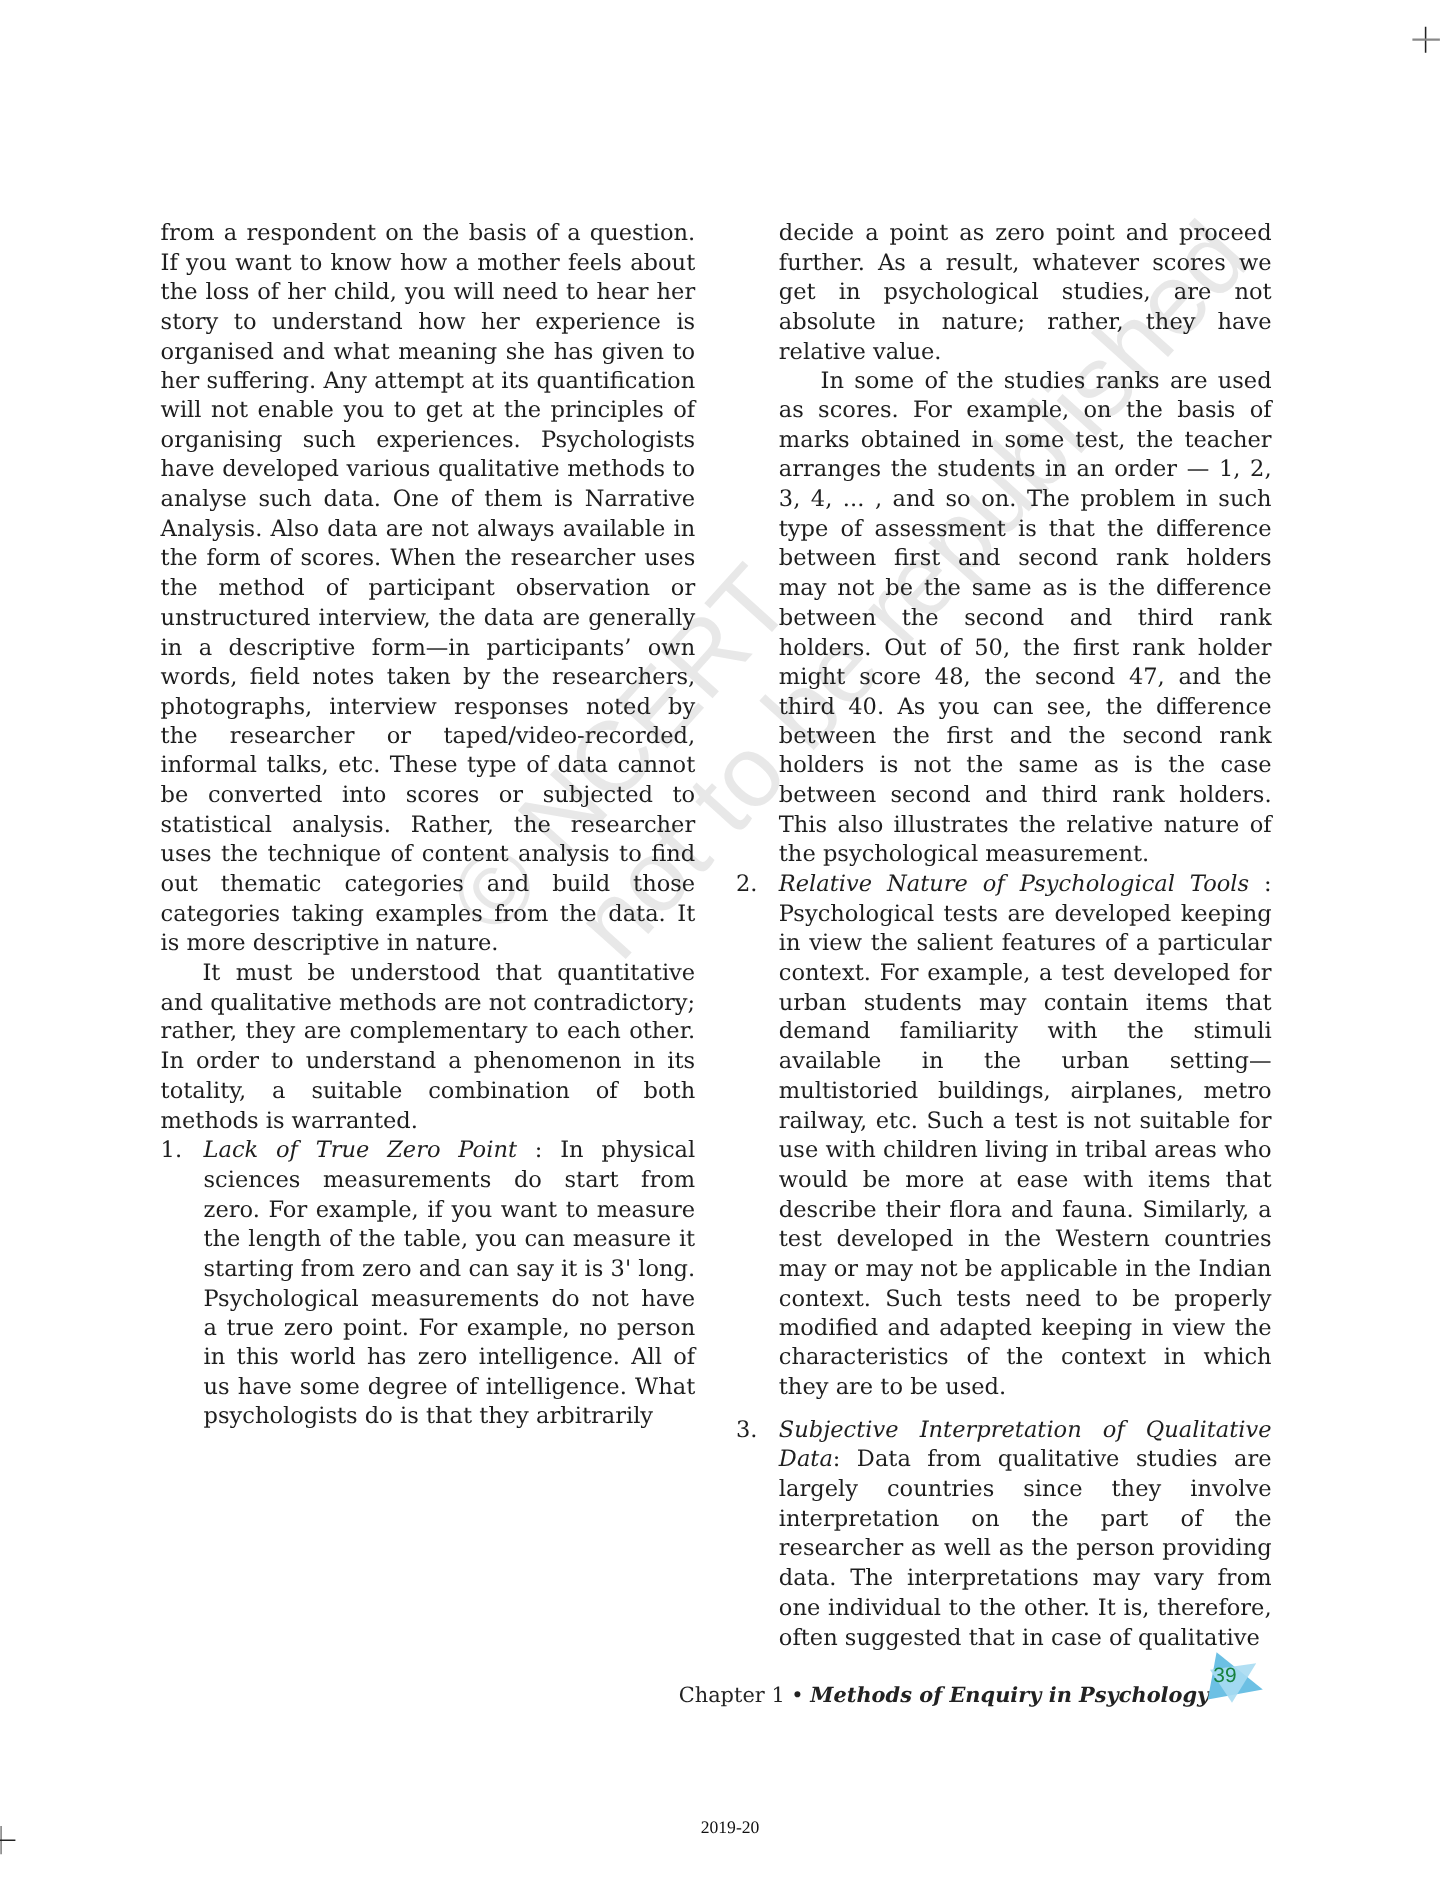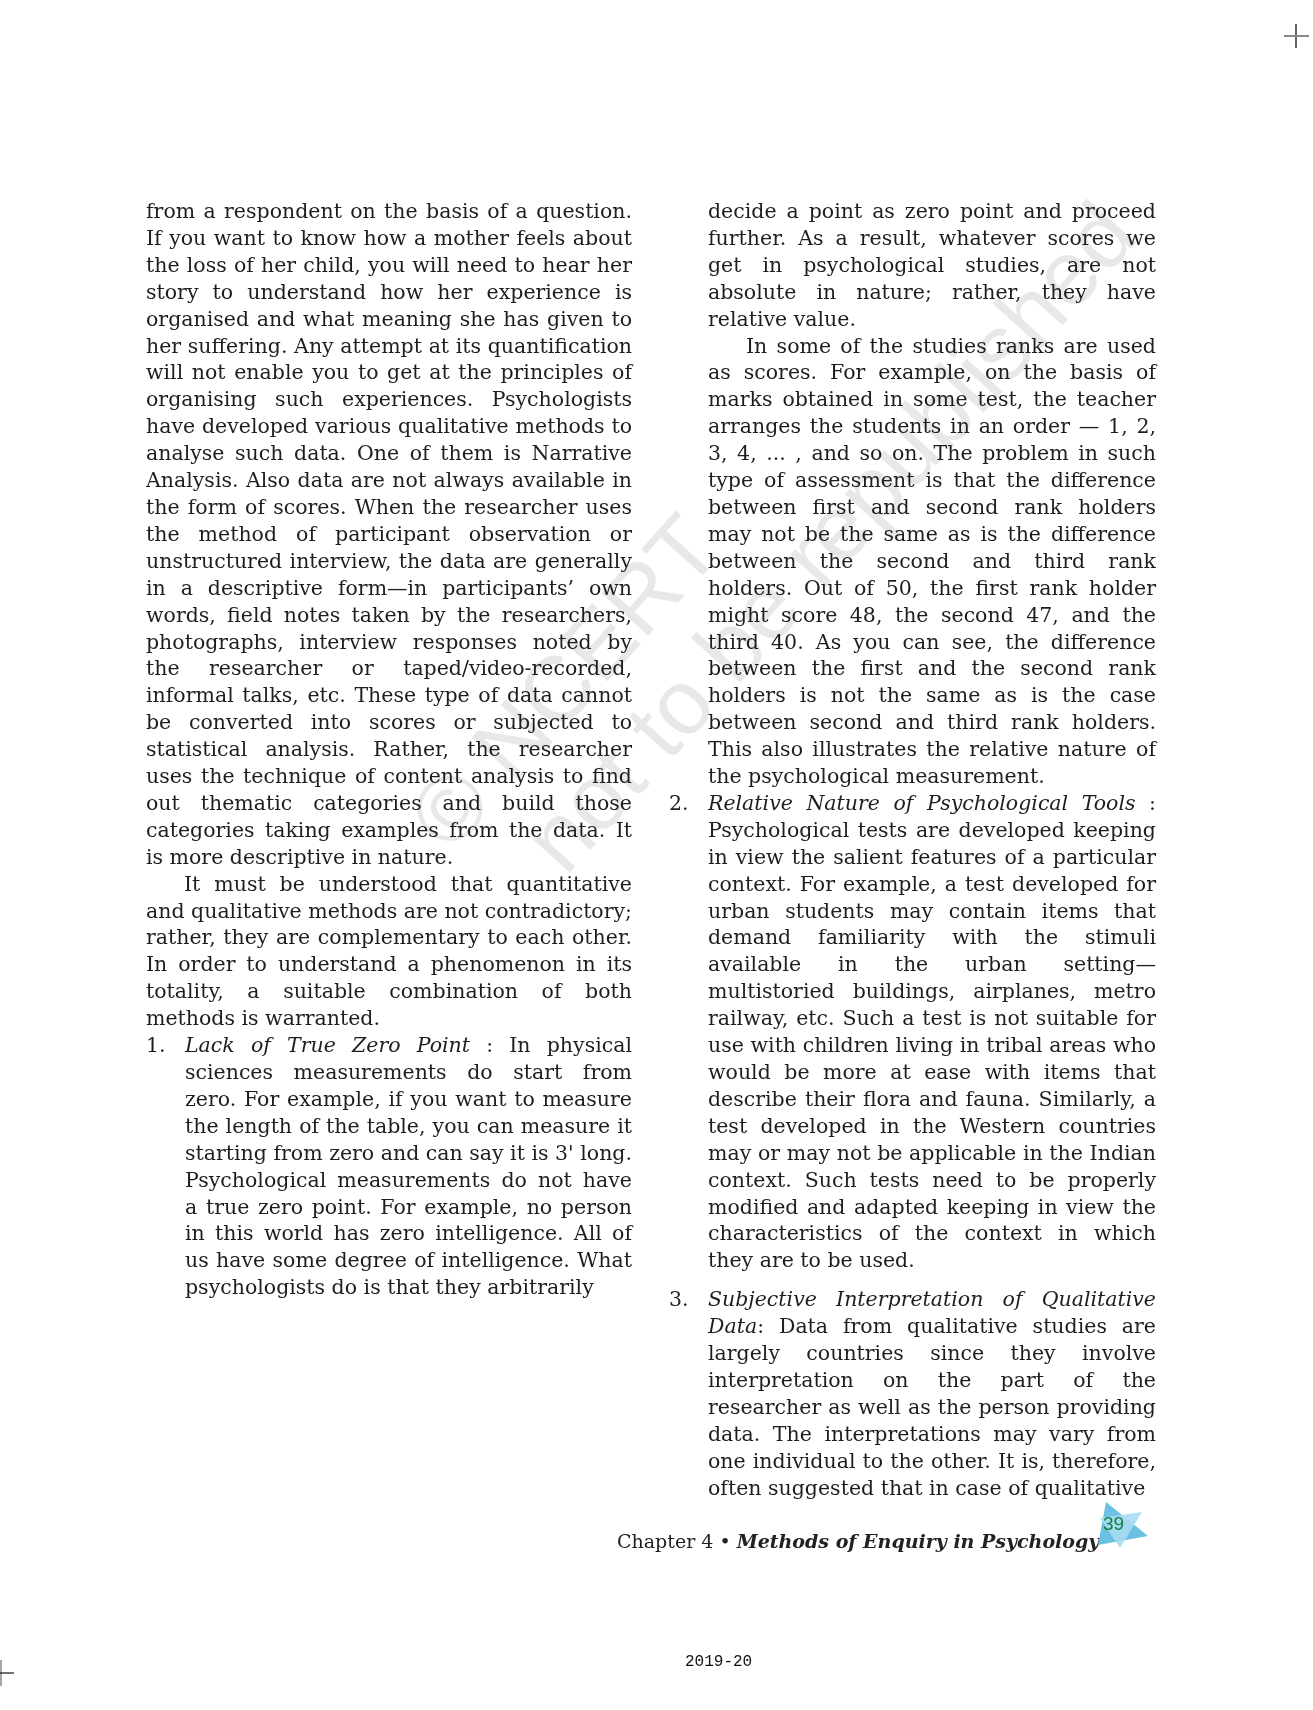--- a/index.html
+++ b/index.html
@@ -14,21 +14,21 @@
   .heading-band span { font-family: "DejaVu Serif", serif; font-weight: bold; font-variant: small-caps; font-size: 21px; letter-spacing: 0.3px; color: #1a1a1a; }
   ol.items { list-style: none; margin: 0; padding: 0; }
   ol.items li { position: relative; padding-left: 39px; }
   ol.items li .num { position: absolute; left: 0; top: 0; }
   .item-title { font-style: italic; }
   .mt { margin-top: 12px; }
   .footer-chapter { position: absolute; left: 617px; top: 1530px; font-family: "DejaVu Serif", serif; font-size: 19px; color: #222; }
   .footer-chapter .it { font-style: italic; font-weight: bold; }
   .page-badge { position: absolute; left: 1090px; top: 1500px; width: 60px; height: 50px; }
   .page-num { position: absolute; left: 1103px; top: 1513px; font-family: "Liberation Sans", sans-serif; font-size: 19px; color: #15803d; }
-  .year { position: absolute; left: 637px; top: 1653px; font-family: Liberation Mono, monospace; font-size: 16px; color: #111; margin-left: 48px; }
+  .year { position: absolute; left: 637px; top: 1653px; font-family: Liberation Serif, serif; font-size: 16px; color: #111; }
   .crop-mark { position: absolute; }
   .watermark { position: absolute; left: 390px; top: 800px; transform: rotate(-48deg); transform-origin: left top; font-family: "Liberation Sans", sans-serif; font-size: 92px; color: rgba(150,150,150,0.22); white-space: nowrap; pointer-events: none; line-height: 100px; }
 </style>
 </head>
 <body>
 
 <div class="page">
 
   <svg class="crop-mark" style="left:1282px;top:24px" width="28" height="28" viewBox="0 0 28 28">
     <line x1="14" y1="0" x2="14" y2="24" stroke="#222" stroke-width="1.4"></line>
@@ -68,21 +68,21 @@
         <span class="item-title">Relative Nature of Psychological Tools</span><span> : </span><span>Psychological tests are developed keeping in view the salient features of a particular context. For example, a test developed for urban students may contain items that demand familiarity with the stimuli available in the urban setting—multistoried buildings, airplanes, metro railway, etc. Such a test is not suitable for use with children living in tribal areas who would be more at ease with items that describe their flora and fauna. Similarly, a test developed in the Western countries may or may not be applicable in the Indian context. Such tests need to be properly modified and adapted keeping in view the characteristics of the context in which they are to be used.</span>
       </li>
       <li class="mt" style="margin-left:-39px;padding-left:39px">
         <span class="num">3.</span>
         <span class="item-title">Subjective Interpretation of Qualitative Data</span><span>: </span><span>Data from qualitative studies are largely countries since they involve interpretation on the part of the researcher as well as the person providing data. The interpretations may vary from one individual to the other. It is, therefore, often suggested that in case of qualitative</span>
       </li>
     </ol>
   </div>
 
   <div class="footer-chapter">
-    <span>Chapter 4 •</span>
+    <span>Chapter 1 •</span>
     <span class="it">Methods of Enquiry in Psychology</span>
   </div>
 
   <svg class="page-badge" viewBox="0 0 60 50">
     <polygon points="16,2 8,45 58,36" fill="#6cc0e4"></polygon>
     <polygon points="10,18 52,12 30,48" fill="#a9dcf2" opacity="0.9"></polygon>
   </svg>
   <div class="page-num">39</div>
 
   <div class="year">2019-20</div>

